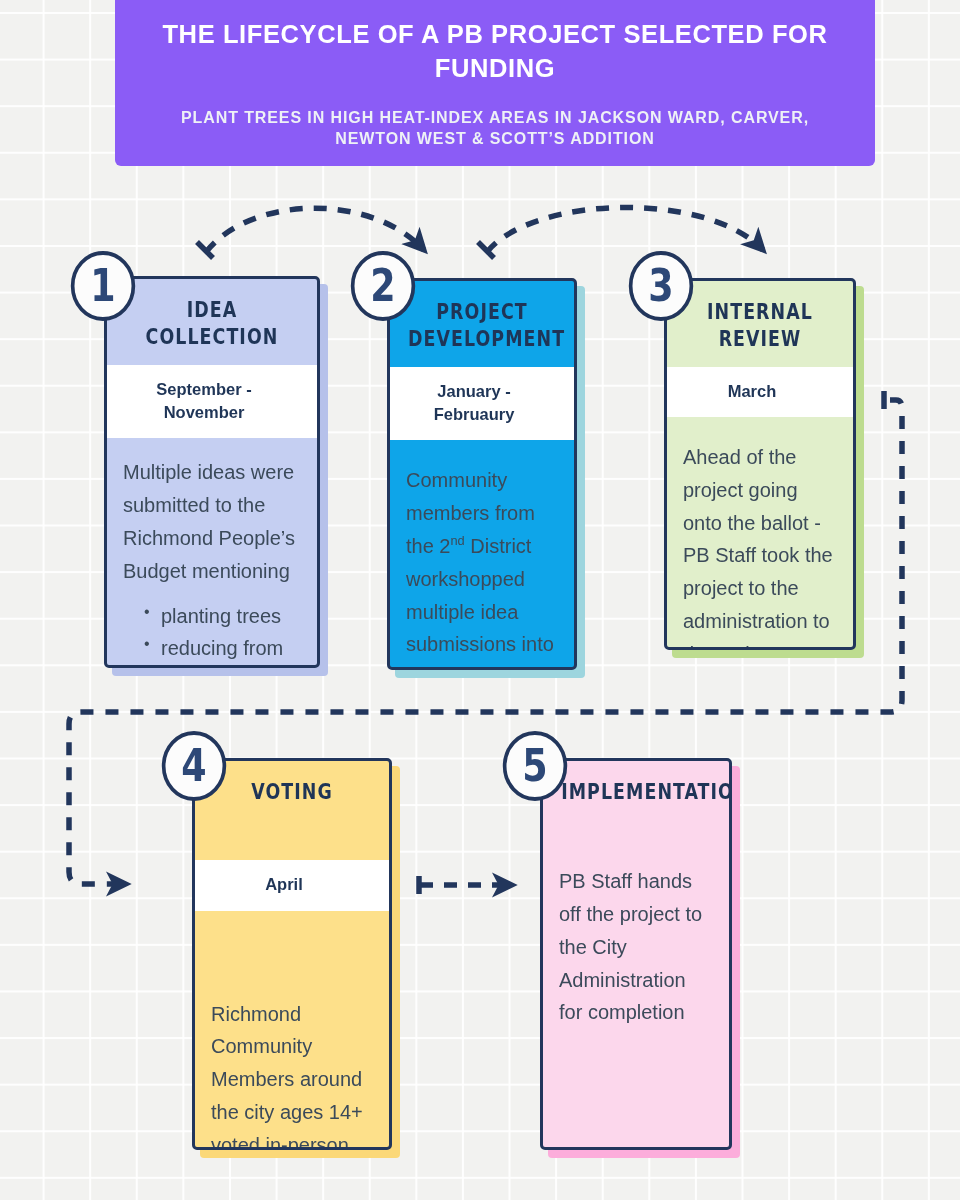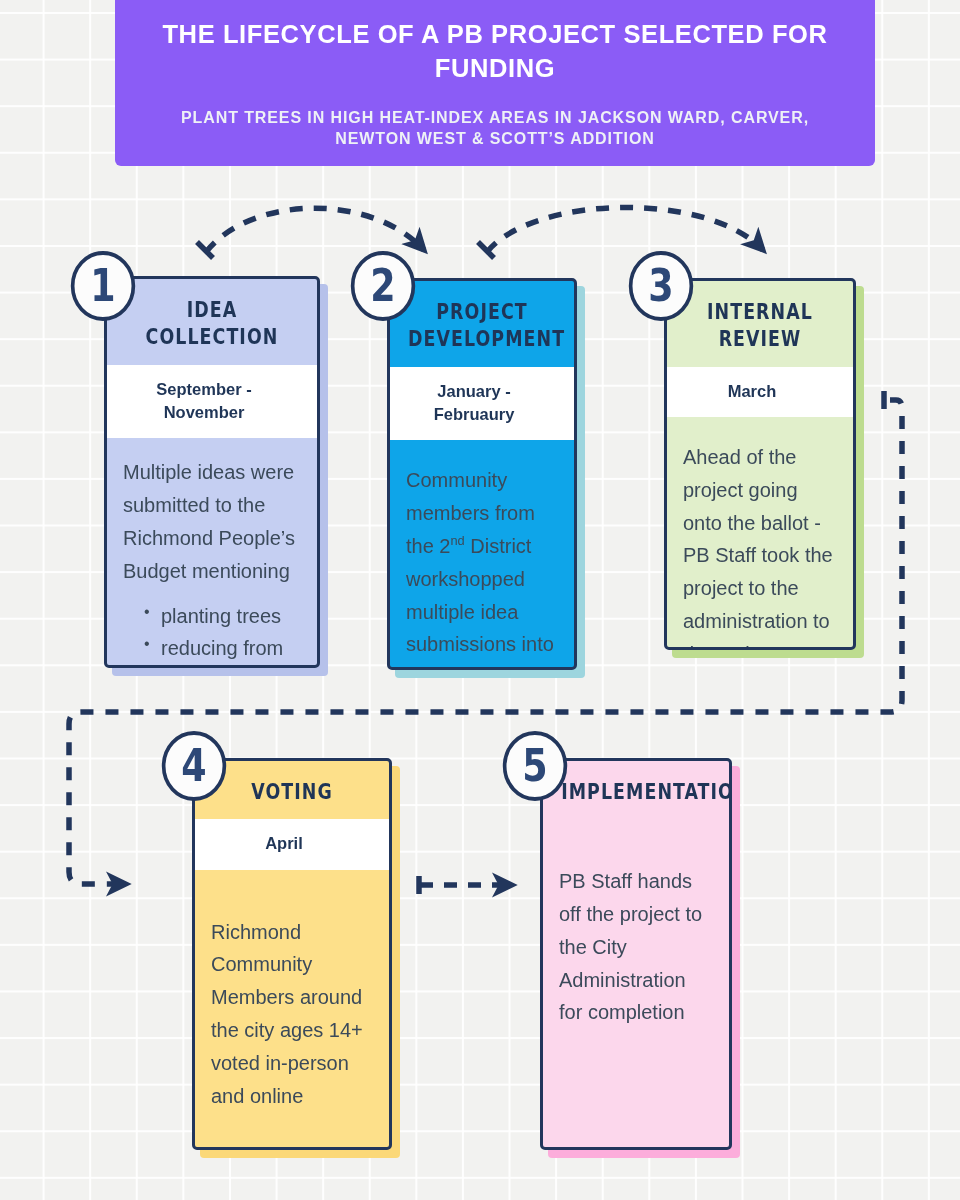--- a/index.html
+++ b/index.html
@@ -245,21 +245,21 @@
   <div class="card" style="background: rgb(225, 239, 203);">
     <div class="card-title">INTERNAL REVIEW</div>
     <div class="card-date">March</div>
     <div class="card-body pad-top-lg">Ahead of the project going onto the ballot - PB Staff took the project to the administration to determine feasibility</div>
   </div>
 </div>
 <div class="num-badge" id="badge-3">3</div>
 
 <div class="step" id="step-4">
   <div class="card-shadow" style="background: rgb(251, 216, 120);"></div>
-  <div class="card" style="background: rgb(253, 224, 138);">
+  <div class="card" style="background: rgb(253, 224, 138); gap: 41px;">
     <div class="card-title">VOTING</div>
     <div class="card-date">April</div>
     <div class="card-body pad-top-xl">Richmond Community Members around the city ages 14+ voted in-person and online</div>
   </div>
 </div>
 <div class="num-badge" id="badge-4">4</div>
 
 <div class="step" id="step-5">
   <div class="card-shadow" style="background: rgb(252, 173, 219);"></div>
   <div class="card" style="background: rgb(252, 215, 236);">

